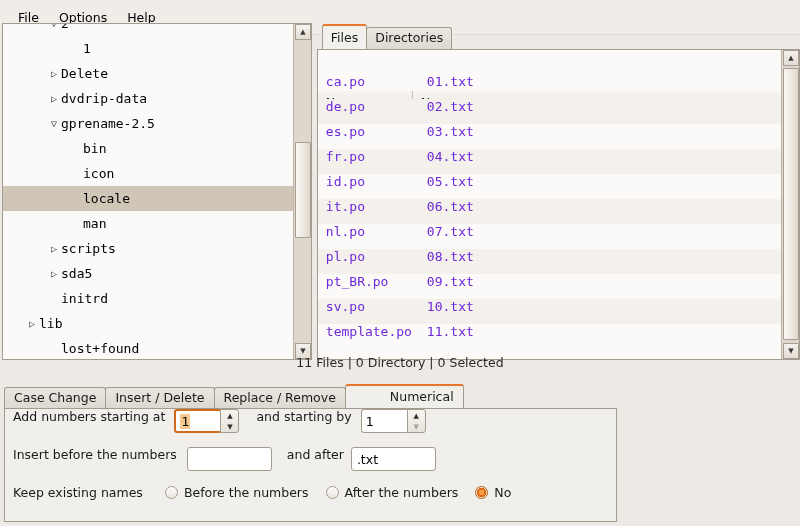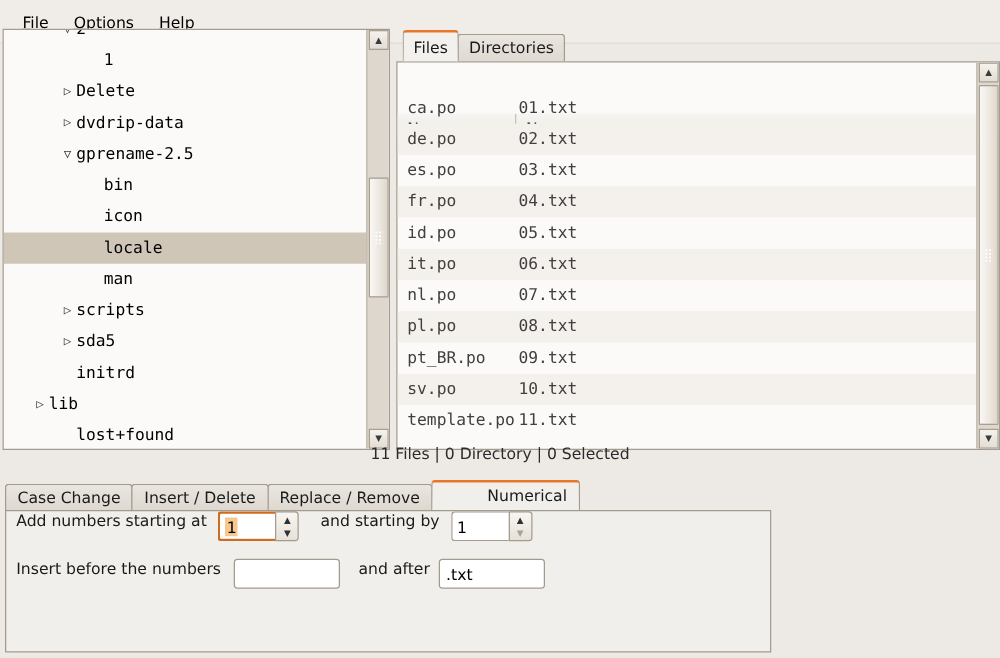--- a/index.html
+++ b/index.html
@@ -115,23 +115,23 @@
     margin-top:41px;
   }
   .list-head .col{
     font-size:12.5px;color:#1a1a1a;padding-left:8px;
     height:24px;line-height:23px;box-sizing:border-box;cursor:default;
   }
   .list-head .c1{width:95px;border-right:1px solid #c8c1b5;}
   .list-head .c2{flex:1;}
   .rows{position:absolute;left:0;top:24px;right:18px;bottom:0;overflow:hidden;}
   .frow{
-    display:flex;height:25px;align-items:center;
+    display:flex;height:25px;
     font-family:"DejaVu Sans Mono","Liberation Mono",monospace;
-    font-size:13px;color:#404040;cursor:default;
+    font-size:13px;color:#6d28d9;cursor:default;gap:12px;
   }
   .frow.odd{background:#f4f1ec;}
   .frow .n1{width:97px;padding-left:8px;box-sizing:border-box;white-space:nowrap;}
   .frow .n2{flex:1;white-space:nowrap;}
 
   
   .status{
     position:absolute;left:0;top:352px;width:800px;height:20px;
     display:flex;align-items:center;justify-content:center;
     font-size:12.5px;color:#2a2a2a;cursor:default;
@@ -407,16 +407,31 @@
         <div class="lbl">Insert before the numbers</div>
         <div class="tinput" style="width:85px;margin-left:10px">
           <span></span>
         </div>
         <div class="lbl" style="margin-left:15px">and after</div>
         <div class="tinput" style="width:85px;margin-left:7px">
           <span>.txt</span>
         </div>
       </div>
 
+      <div class="frow-ctl">
+        <div class="lbl">Keep existing names</div>
+        <div class="radio" style="margin-left:22px">
+          <span class="dot"></span>
+          <span class="lbl">Before the numbers</span>
+        </div>
+        <div class="radio" style="margin-left:17px">
+          <span class="dot"></span>
+          <span class="lbl">After the numbers</span>
+        </div>
+        <div class="radio on" style="margin-left:17px">
+          <span class="dot"></span>
+          <span class="lbl">No</span>
+        </div>
+      </div>
     </div>
 
   </div>
 </div>
 
 </body></html>

